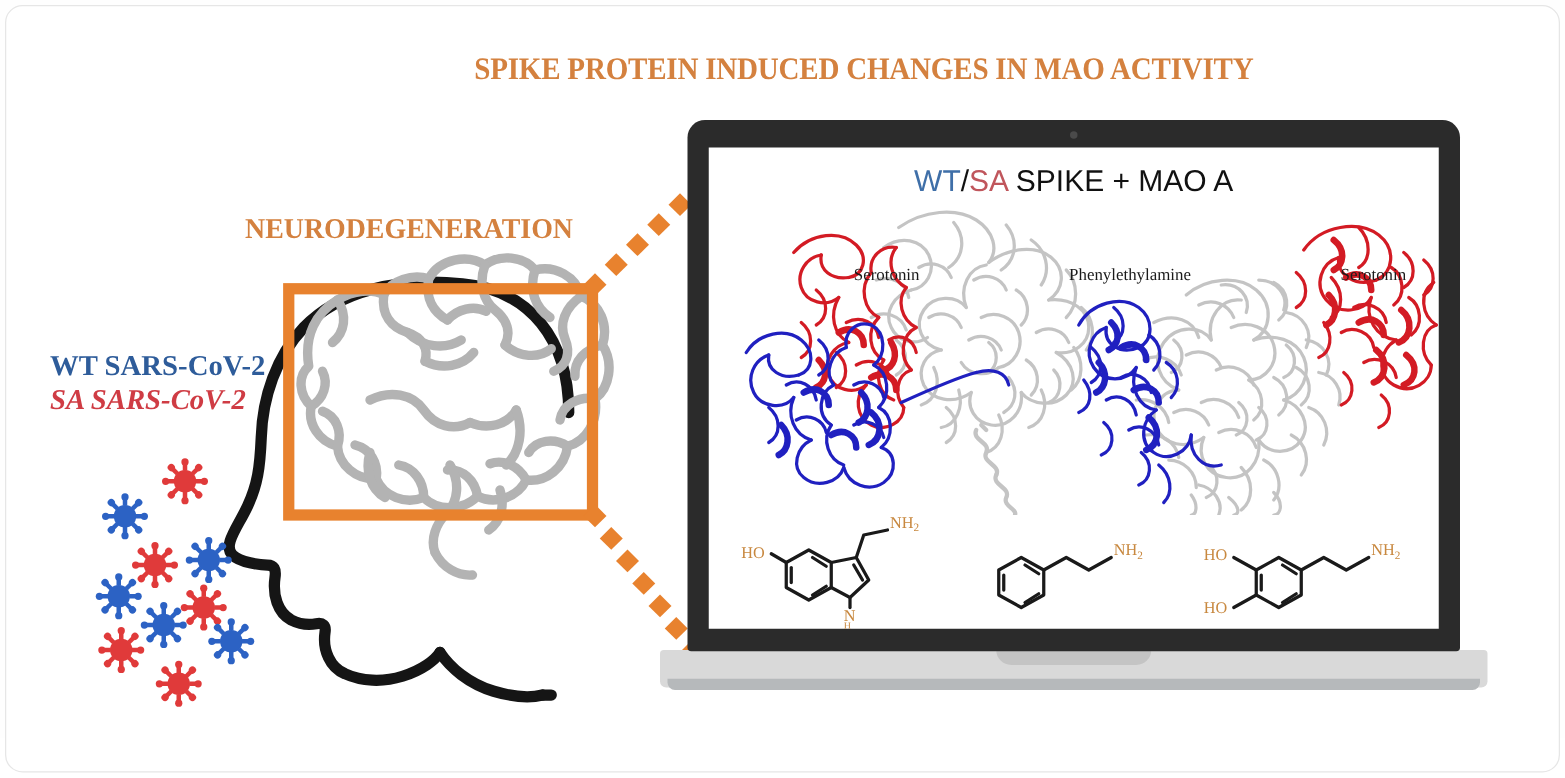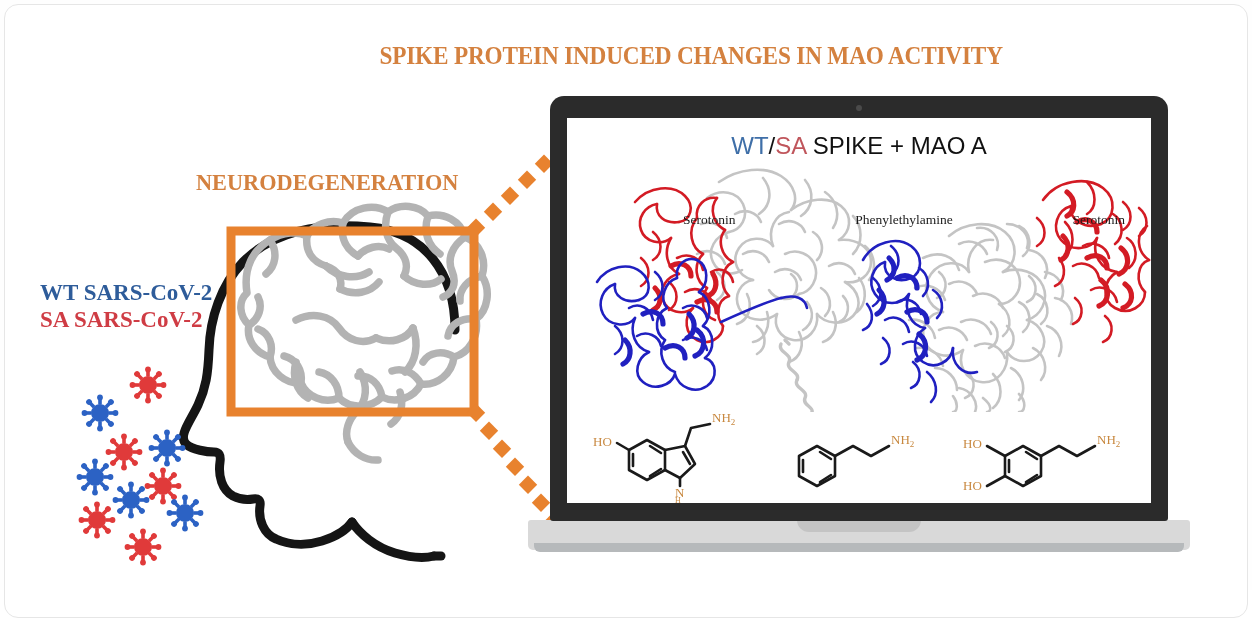--- a/index.html
+++ b/index.html
@@ -68,21 +68,21 @@
     left: 22px;
     top: 280px;
     font-family: "Liberation Serif", serif;
     font-weight: bold;
     font-size: 23px;
     line-height: 1.17;
     white-space: nowrap;
     margin-left: 18px;
   }
   .lbl-wt { color: #2e5c9a; }
-  .lbl-sa { color: #cf3c44; }
+  .lbl-sa { color: #cf3c44; font-style: italic; }
 
   
   .layer {
     position: absolute;
     left: 0; top: 0;
     width: 1252px;
     height: 622px;
     pointer-events: none;
   }
 

